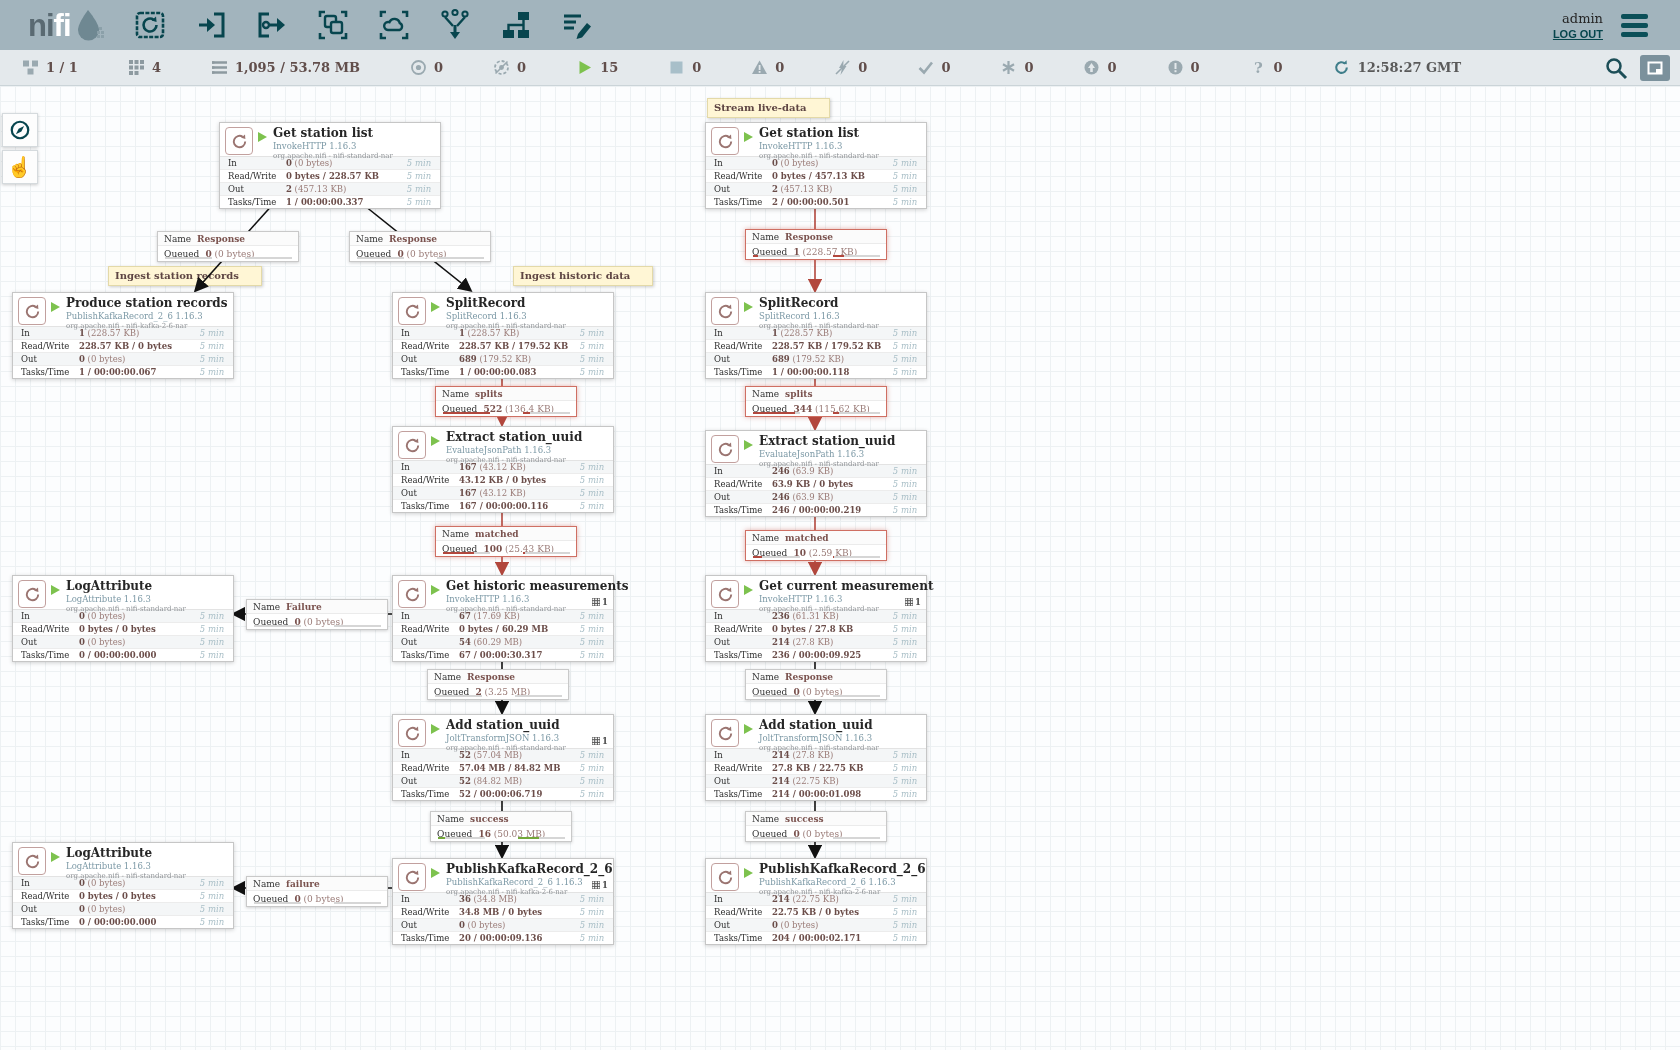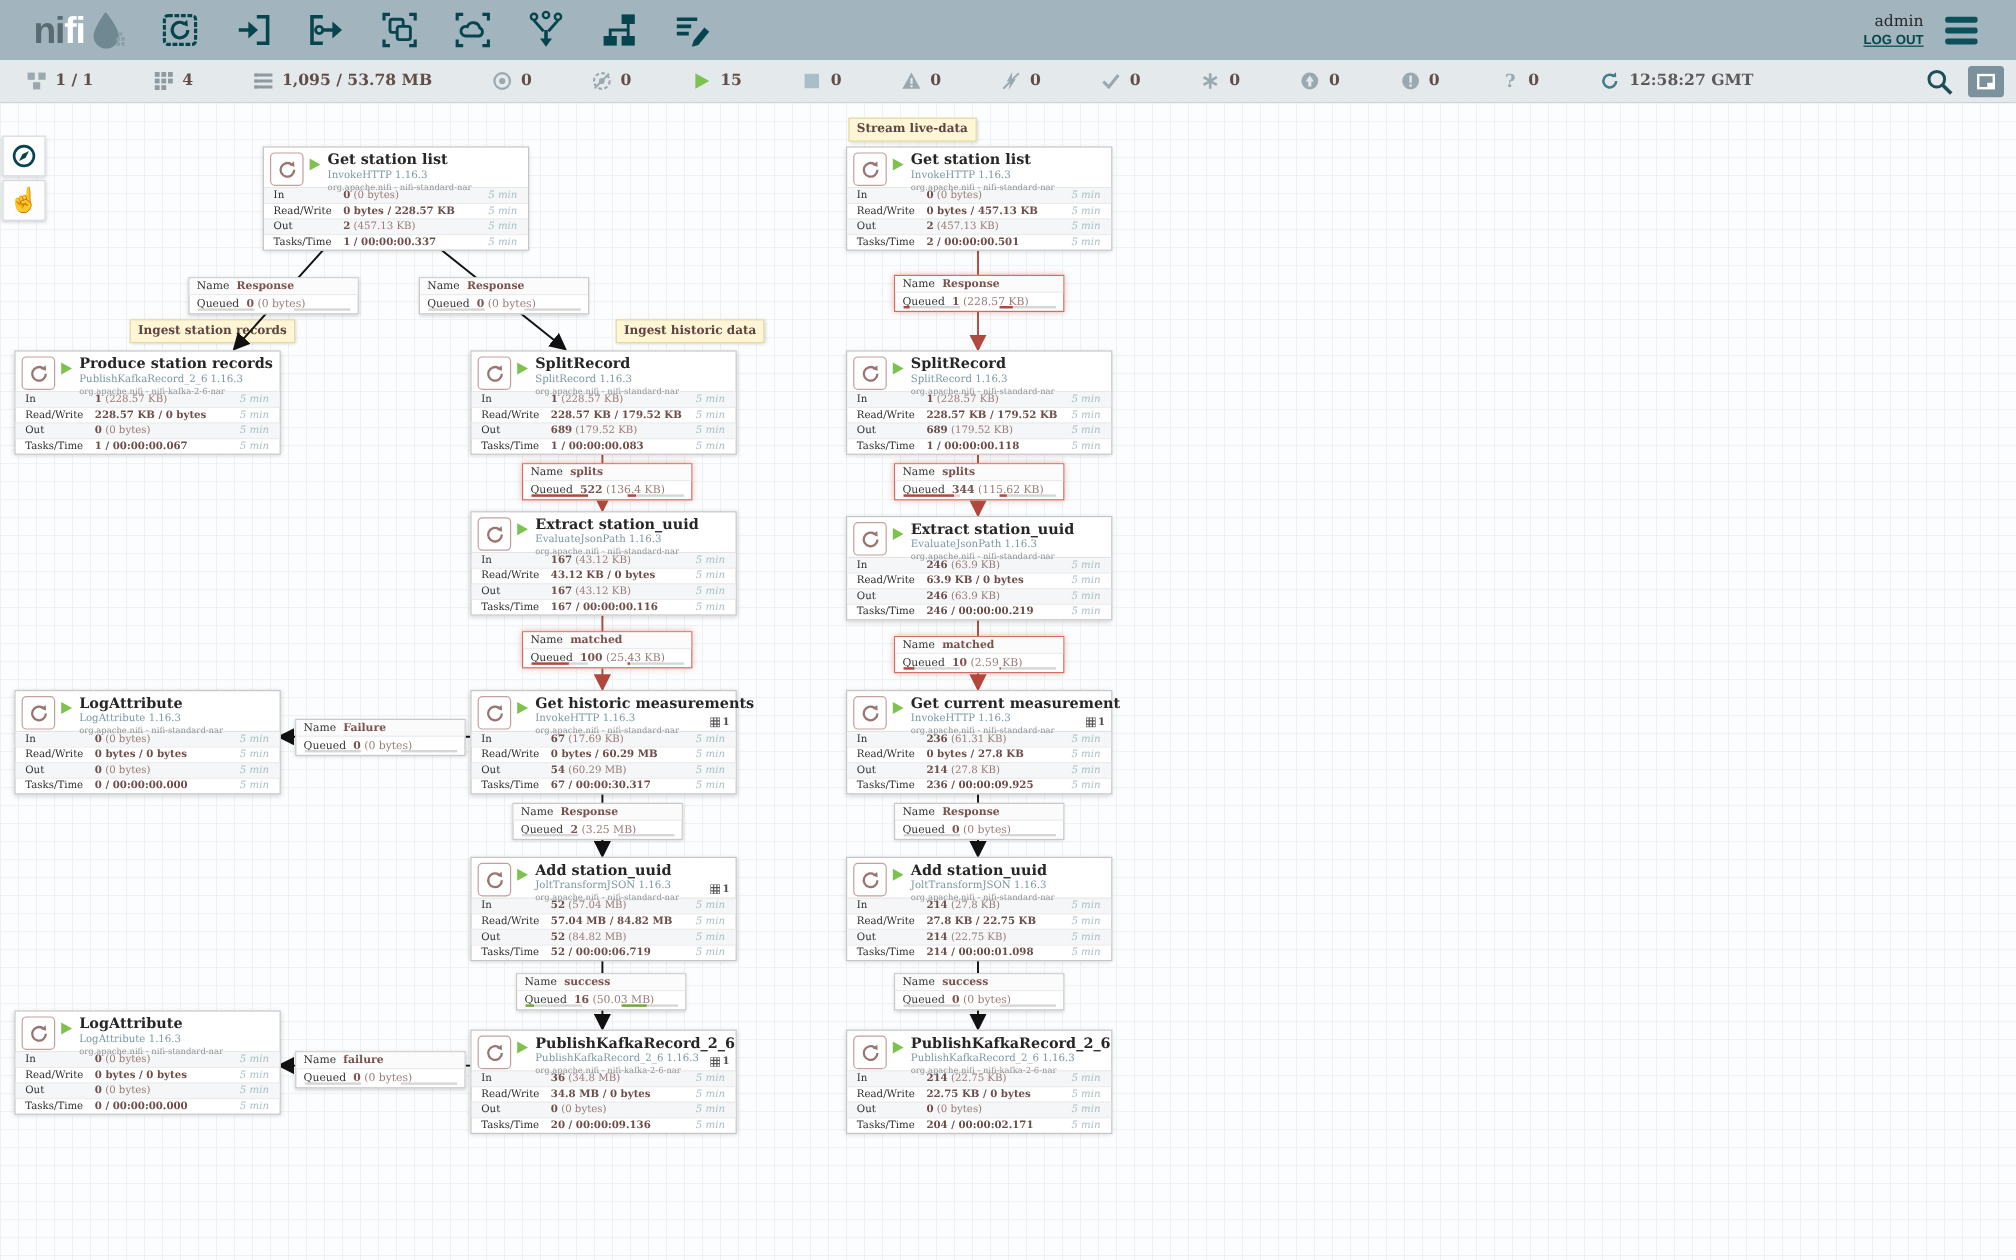--- a/index.html
+++ b/index.html
@@ -36,21 +36,21 @@
   .sb-search{width:24px;height:24px;cursor:pointer;display:inline-flex;}
   .birdseye{width:30px;height:26px;border-radius:3px;background:#7b919c;display:inline-flex;align-items:center;justify-content:center;cursor:pointer;}
 
   
   .canvas{position:absolute;left:0;top:86px;width:1680px;height:964px;background-color:#fcfdfe;
     background-image:linear-gradient(#edf1f3 1px,transparent 1px),linear-gradient(90deg,#edf1f3 1px,transparent 1px);
     background-size:15px 15px;}
   #edges{position:absolute;left:0;top:0;width:1680px;height:964px;pointer-events:none;z-index:3;}
 
   .canvas-label{position:absolute;z-index:2;background:#fff6d5;border:1px solid #e3d9a8;box-shadow:1px 1px 3px rgba(0,0,0,.2);
-    font-family:"DejaVu Serif",serif;font-size:10px;font-weight:bold;color:#5e4543;padding:3px 6px 4px 6px;cursor:pointer;}
+    font-family:"DejaVu Serif",serif;font-size:10px;font-weight:bold;color:#5e4543;padding:3px 22px 4px 6px;cursor:pointer;}
 
   
   .processor{position:absolute;width:220px;z-index:4;background:#fff;border:1px solid #c6c6c6;box-shadow:0 1px 4px rgba(0,0,0,.18);cursor:pointer;}
   .p-header{position:relative;height:33px;}
   .p-icon{position:absolute;left:5px;top:4px;width:26px;height:26px;border:1px solid #c2a09e;border-radius:4px;display:flex;align-items:center;justify-content:center;}
   .p-icon svg{width:19px;height:19px;}
   .p-run{position:absolute;left:38px;top:9px;width:0;height:0;border-left:9px solid #7dc24e;border-top:5px solid transparent;border-bottom:5px solid transparent;}
   .p-titles{margin-left:53px;padding-top:3px;}
   .p-name{font-family:"DejaVu Serif",serif;font-size:12px;font-weight:bold;color:#262626;white-space:nowrap;}
   .p-type{font-family:"DejaVu Serif",serif;font-size:8.5px;color:#7b98a5;margin-top:1px;white-space:nowrap;}

